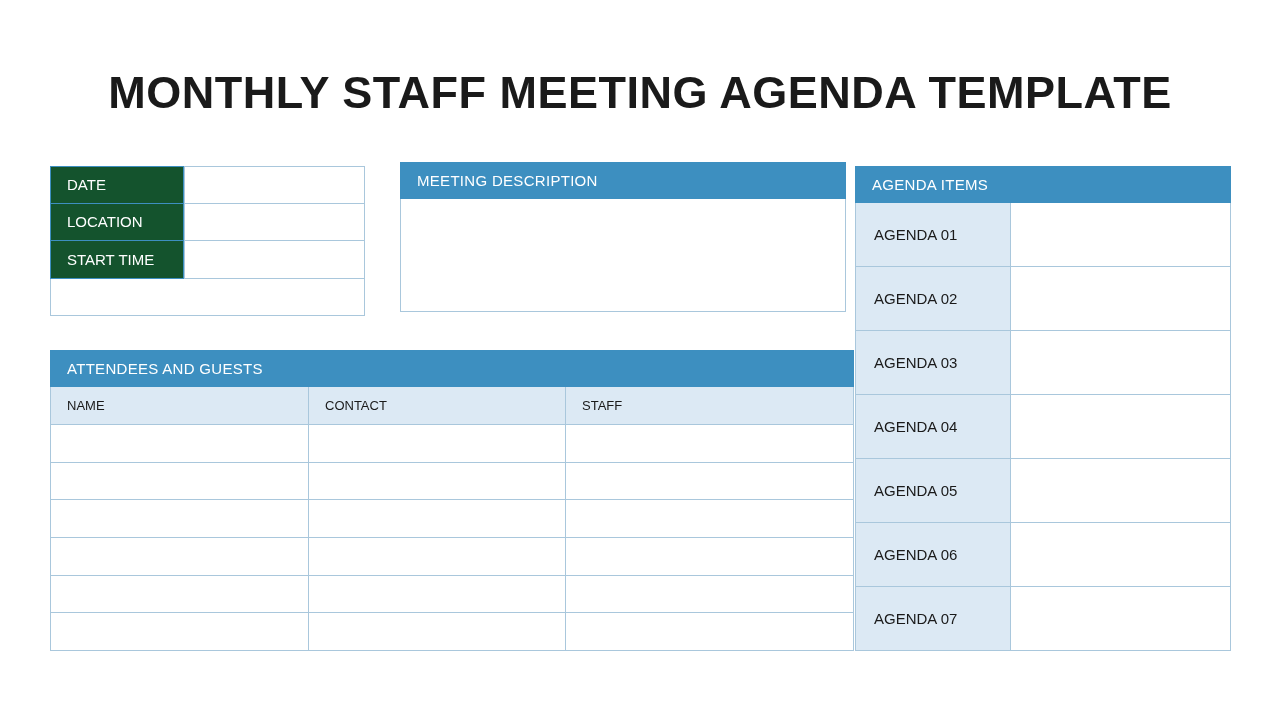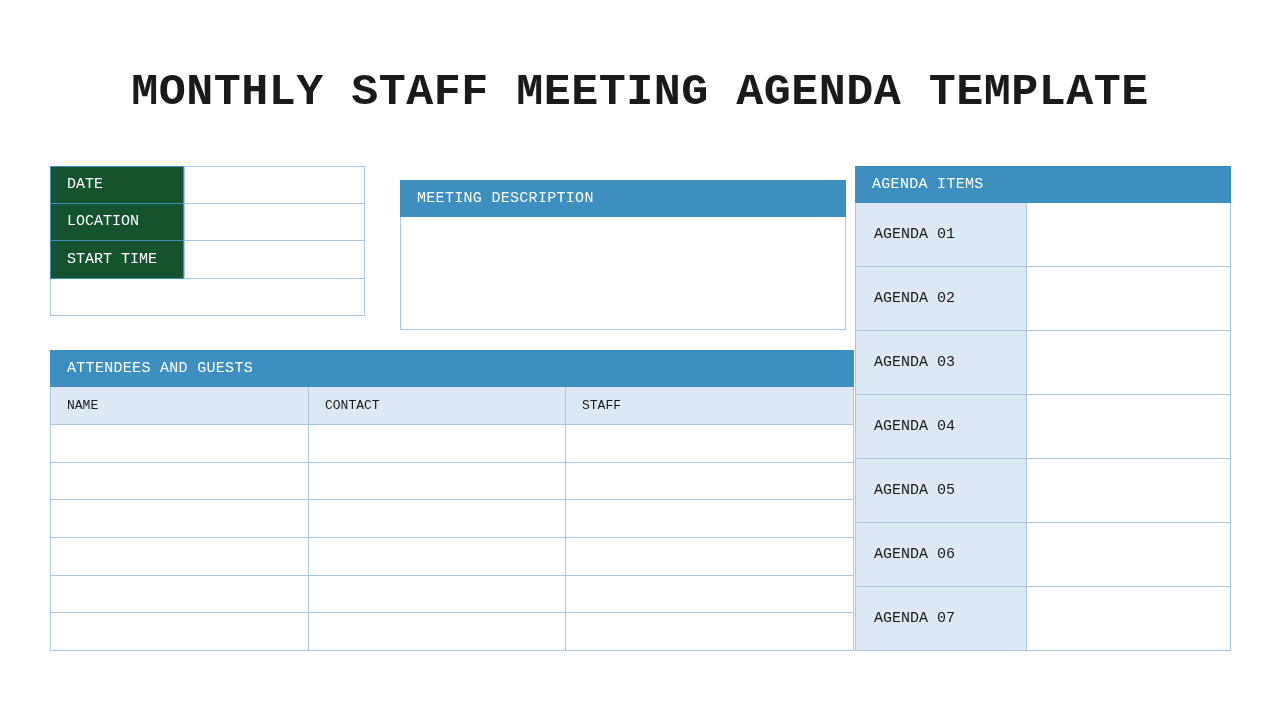--- a/index.html
+++ b/index.html
@@ -12,21 +12,20 @@
     background: #ffffff;
     font-family: "Liberation Sans", sans-serif;
     color: #1a1a1a;
     overflow: hidden;
     position: relative;
   }
 
   .page {
     position: absolute;
     inset: 0;
-    font-family: Liberation Mono, monospace;
   }
 
   
   .title {
     position: absolute;
     left: 0;
     top: 68px;
     width: 1280px;
     text-align: center;
     font-size: 45px;
@@ -78,21 +77,21 @@
     border: 1px solid #a9c7dc;
     border-top: none;
     box-sizing: border-box;
   }
   .info-row:first-child .info-value { border-top: 1px solid #a9c7dc; }
 
   
   .desc {
     position: absolute;
     left: 400px;
-    top: 180px;
+    top: 162px;
     width: 446px;
   }
   .desc .hdr {
     height: 37px;
     border: 1px solid #3d8fc0;
     box-sizing: border-box;
   }
   .desc-body {
     height: 113px;
     border: 1px solid #a9c7dc;
@@ -111,21 +110,21 @@
   .agenda .hdr {
     height: 37px;
     border: 1px solid #3d8fc0;
     box-sizing: border-box;
   }
   .agenda-row {
     display: flex;
     height: 64px;
   }
   .agenda-label {
-    width: 172px;
+    width: 156px;
     background: #dce9f4;
     border: 1px solid #a9c7dc;
     border-top: none;
     box-sizing: border-box;
     display: flex;
     align-items: center;
     padding-left: 18px;
     font-size: 15px;
     color: #1a1a1a;
   }

